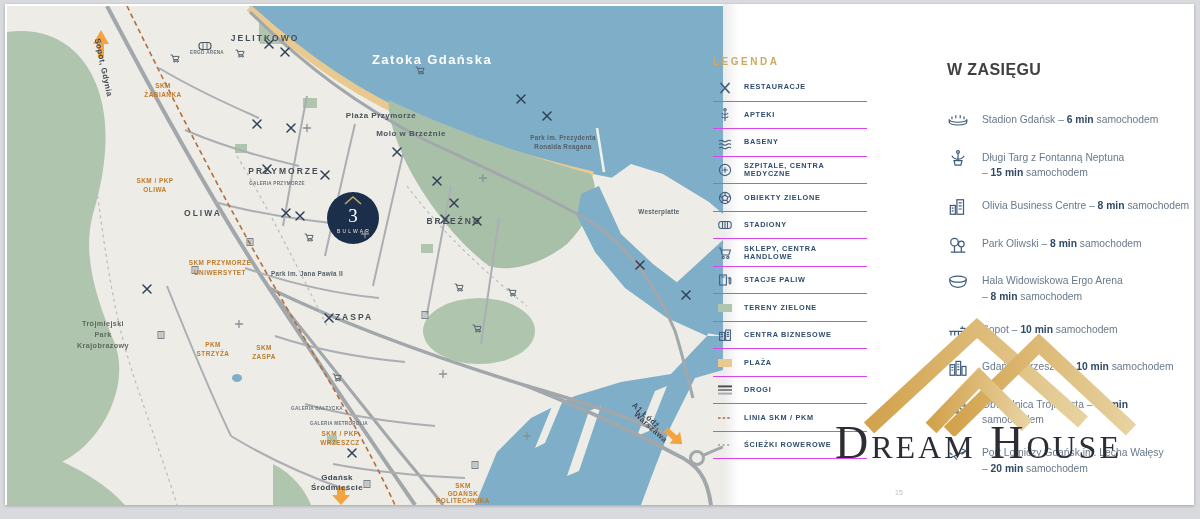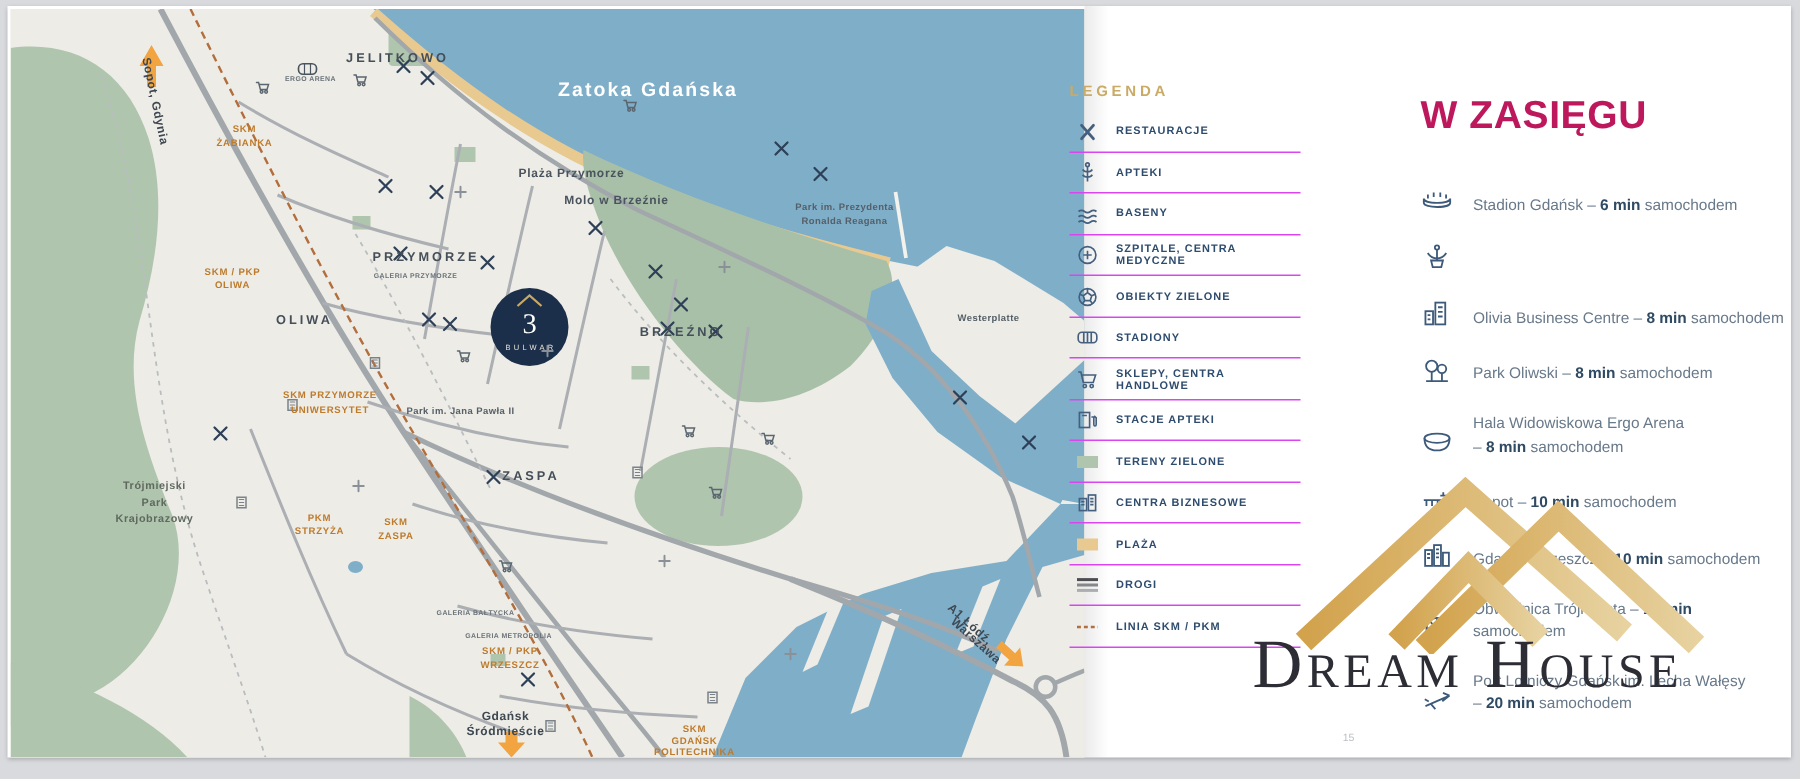--- a/index.html
+++ b/index.html
@@ -27,23 +27,23 @@
   
   .legend{position:absolute;left:708px;top:52px;width:154px;}
   .legend-title{color:#C9AB66;font-size:10px;font-weight:bold;letter-spacing:2.5px;margin-bottom:7px;}
   .legend-row{display:flex;align-items:center;gap:11px;padding:5.5px 0 5px 4px;border-bottom:1px solid #d946ef;}
   .legend-row .licon{width:16px;height:16px;flex:0 0 16px;}
   .legend-row .licon svg{width:16px;height:16px;stroke:#44607E;fill:none;stroke-width:1.1;}
   .legend-row .llabel{color:#2E4C6E;font-size:7.3px;font-weight:bold;letter-spacing:.7px;line-height:1.1;}
 
   
   .poi{position:absolute;left:942px;top:56px;width:243px;}
-  .poi-title{color:#be185d;font-size:26px;font-weight:bold;letter-spacing:.4px;line-height:1.28;}
+  .poi-title{color:#404040;font-size:16px;font-weight:bold;letter-spacing:.4px;line-height:1.28;}
   .poi-list{margin-top:32px;}
-  .poi-row{display:flex;gap:13px;margin-bottom:17.5px;align-items:flex-end;}
+  .poi-row{display:flex;gap:13px;margin-bottom:17.5px;align-items:flex-start;}
   .poi-row .picon{width:22px;height:22px;flex:0 0 22px;margin-top:-2px;}
   .poi-row .picon svg{width:22px;height:22px;stroke:#3D5A7A;fill:none;stroke-width:1.1;}
   .poi-row .ptext{font-size:10.3px;color:#68798A;line-height:1.5;}
   .poi-row .ptext b{color:#2F4A63;}
 
   
   .dh-logo{position:absolute;left:830px;top:306px;width:344px;text-align:left;z-index:6;pointer-events:none;}
   .dh-logo svg{display:block;margin:0 auto;}
   .dh-text{font-family:"Liberation Serif",serif;font-variant:small-caps;font-size:46px;color:#2D2D35;
            letter-spacing:3px;line-height:1;margin-top:-16px;white-space:nowrap;}
@@ -390,21 +390,21 @@
                 <circle cx="6.2" cy="12.4" r="1.1"></circle>
                 <circle cx="10.8" cy="12.4" r="1.1"></circle>
               </svg></span>
             <span class="llabel">SKLEPY, CENTRA HANDLOWE</span>
           </div>
           <div class="legend-row">
             <span class="licon"><svg viewBox="0 0 16 16">
                 <rect x="2.6" y="3" width="6.8" height="10"></rect>
                 <path d="M4.4 5 H7.6 M10.6 6 H12.2 V10.8 C12.2 12.4 13.8 12.4 13.8 10.8 V6.6 L12.4 5.2"></path>
               </svg></span>
-            <span class="llabel">STACJE APTEKI</span>
+            <span class="llabel">STACJE PALIW</span>
           </div>
           <div class="legend-row">
             <span class="licon"><svg viewBox="0 0 16 16">
                 <rect x="1" y="4" width="14" height="8" fill="#AFC5AE" stroke="none"></rect>
               </svg></span>
             <span class="llabel">TERENY ZIELONE</span>
           </div>
           <div class="legend-row">
             <span class="licon"><svg viewBox="0 0 16 16">
                 <rect x="2.6" y="5.4" width="4.8" height="8"></rect>
@@ -428,40 +428,47 @@
                 </g>
               </svg></span>
             <span class="llabel">DROGI</span>
           </div>
           <div class="legend-row">
             <span class="licon"><svg viewBox="0 0 16 16">
                 <path d="M1 8 H15" stroke="#B26E3C" stroke-dasharray="2.6 2" stroke-width="1.6"></path>
               </svg></span>
             <span class="llabel">LINIA SKM / PKM</span>
           </div>
+          <div class="legend-row">
+            <span class="licon"><svg viewBox="0 0 16 16">
+                <path d="M1 8 H15" stroke="#9AA0A6" stroke-dasharray="2 2.6" stroke-width="1.4"></path>
+              </svg></span>
+            <span class="llabel">ŚCIEŻKI ROWEROWE</span>
+          </div>
         </div>
   </div>
 
   <div class="poi">
     <div class="poi-title">
       <div>W ZASIĘGU</div>
     </div>
     <div class="poi-list" id="poi-list">
           <div class="poi-row">
             <span class="picon"><svg viewBox="0 0 20 20">
                 <path d="M2 8.5 C2 12 18 12 18 8.5 V11 C18 14.5 2 14.5 2 11 Z"></path>
                 <path d="M4.5 8.5 V6 M8 7.6 V4.8 M12 7.6 V4.8 M15.5 8.5 V6"></path>
               </svg></span>
             <div class="ptext"><span>Stadion Gdańsk</span> – <b>6 min</b><span> samochodem</span></div>
           </div>
           <div class="poi-row">
             <span class="picon"><svg viewBox="0 0 20 20">
                 <circle cx="10" cy="3.6" r="1.3"></circle>
                 <path d="M10 5.2 V11 M6.4 11.5 H13.6 L12.6 15.5 H7.4 Z M4.4 7 C6 9.6 8 10.2 10 10.2 C12 10.2 14 9.6 15.6 7"></path>
               </svg></span>
+            <div class="ptext"><span>Długi Targ z Fontanną Neptuna</span><br>– <b>15 min</b><span> samochodem</span></div>
           </div>
           <div class="poi-row">
             <span class="picon"><svg viewBox="0 0 20 20">
                 <rect x="3" y="8.6" width="4.6" height="8"></rect>
                 <rect x="9" y="3.4" width="6" height="13.2"></rect>
                 <path d="M10.6 6.2 H13.4 M10.6 9 H13.4 M10.6 11.8 H13.4 M4.3 11 H6 M4.3 13.6 H6"></path>
               </svg></span>
             <div class="ptext"><span>Olivia Business Centre</span> – <b>8 min</b><span> samochodem</span></div>
           </div>
           <div class="poi-row">

